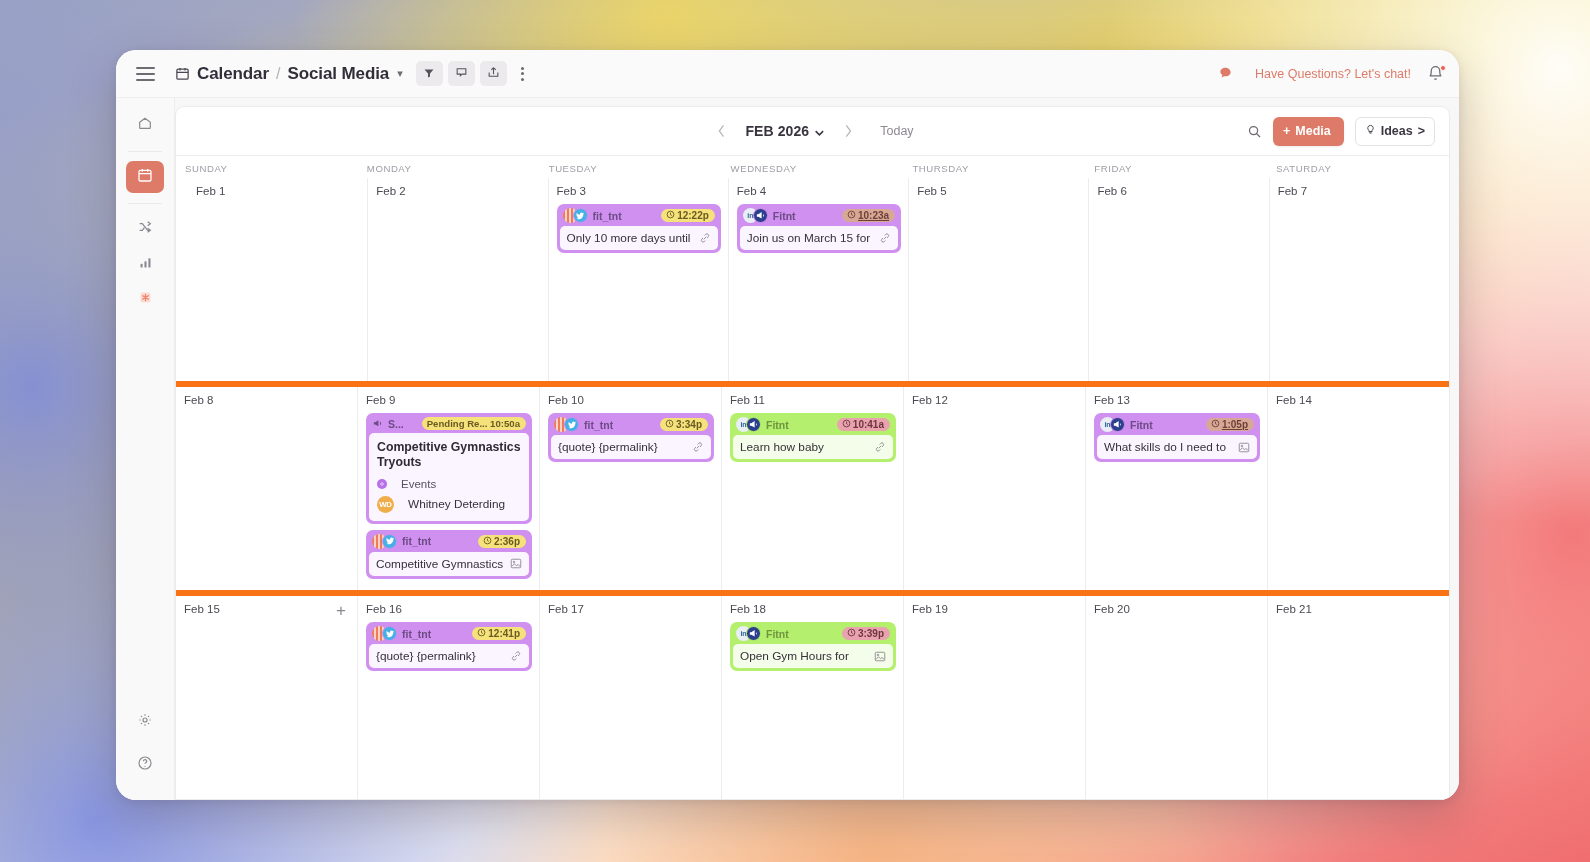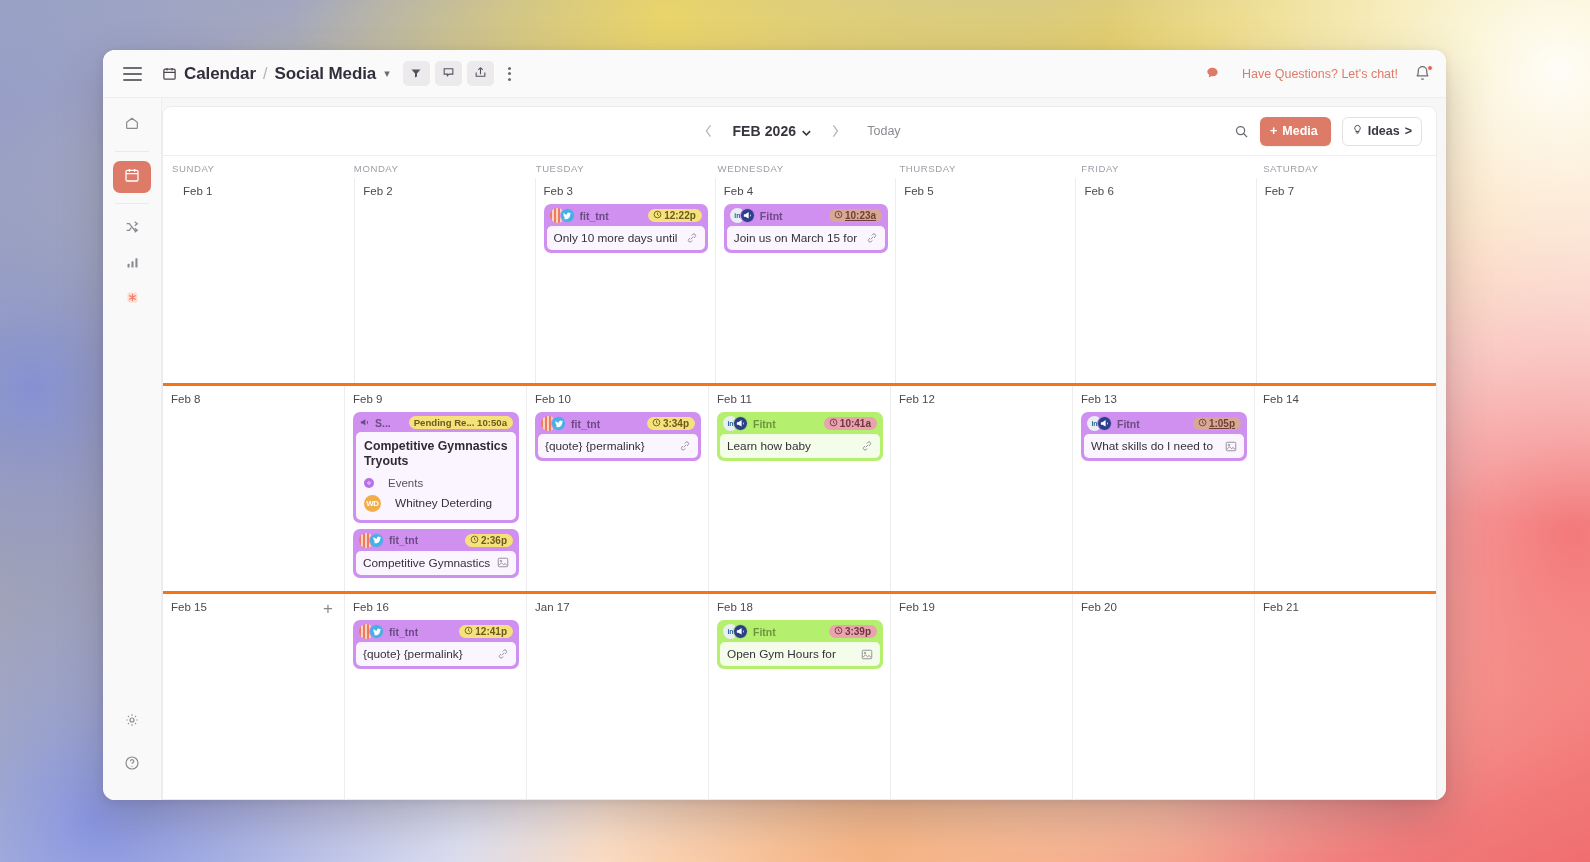--- a/index.html
+++ b/index.html
@@ -29,24 +29,24 @@
       radial-gradient(circle at 98% 8%, rgba(255,255,255,0.95) 0%, rgba(255,255,255,0) 26%),
       radial-gradient(circle at 99% 62%, rgba(242,109,112,0.9) 0%, rgba(242,109,112,0) 30%),
       radial-gradient(circle at 55% 99%, rgba(246,176,122,0.85) 0%, rgba(246,176,122,0) 34%),
       radial-gradient(circle at 42% 2%, rgba(243,217,92,0.8) 0%, rgba(243,217,92,0) 30%);
     pointer-events: none;
   }
 
   
   .app-window {
     position: absolute;
-    left: 103px; top: 50px;
+    left: 116px; top: 50px;
     width: 1343px; height: 750px;
     background: #ffffff;
-    border-radius: 12px;
+    border-radius: 20px;
     box-shadow: 0 18px 46px rgba(60,50,70,0.26), 0 2px 8px rgba(60,50,70,0.12);
     display: flex; flex-direction: column;
     overflow: hidden;
     z-index: 2;
   }
 
   
   .topbar {
     height: 48px; flex: 0 0 48px;
     display: flex; align-items: center;
@@ -167,21 +167,21 @@
 
   
   .dow-row { display: flex; flex: 0 0 22px; padding-top: 7px; }
   .dow {
     flex: 1 1 0; min-width: 0; padding-left: 9px;
     font-size: 9.6px; letter-spacing: 0.55px; color: #a09ca5; text-transform: uppercase;
   }
   .grid { flex: 1; display: flex; flex-direction: column; min-height: 0; }
   .week {
     flex: 1 1 0; display: flex; min-height: 0;
-    border-top: 3px solid #f97316;
+    border-top: 6px solid #f97316;
   }
   .week:first-child { border-top: none; padding-left: 12px; }
   .day {
     flex: 1 1 0; min-width: 0;
     border-left: 1px solid #ededed;
     padding: 7px 7px 0 8px;
     position: relative;
     overflow: hidden;
   }
   .day:first-child { border-left: none; }
@@ -714,21 +714,21 @@
                     <span class="evt-text">{quote} {permalink}</span>
                     <span class="evt-endicon">
                       <svg width="12" height="12" viewBox="0 0 24 24" fill="none" stroke="currentColor" stroke-width="1.8">
                         <path d="M9.5 14.5l5-5M8 12l-2.4 2.4a3.4 3.4 0 0 0 4.8 4.8L12.8 17M11.2 7L13.6 4.6a3.4 3.4 0 0 1 4.8 4.8L16 12"></path>
                       </svg>
                     </span>
                   </div>
                 </div>
               </div>
               <div class="day">
-                <span class="day-num">Jan 17</span>
+                <span class="day-num">Feb 17</span>
               </div>
               <div class="day">
                 <span class="day-num">Feb 18</span>
                 <div class="evt green">
                   <div class="evt-head">
                     <span class="av-stack">
                       <span class="av av-li">in</span>
                       <span class="av second av-fb">
                         <svg width="11" height="11" viewBox="0 0 24 24" fill="#fff">
                           <path d="M4 9.5v5h3.2l7.3 4.2V4.3L7.2 9.5H4zm14-1a4.8 4.8 0 0 1 0 7"></path>

